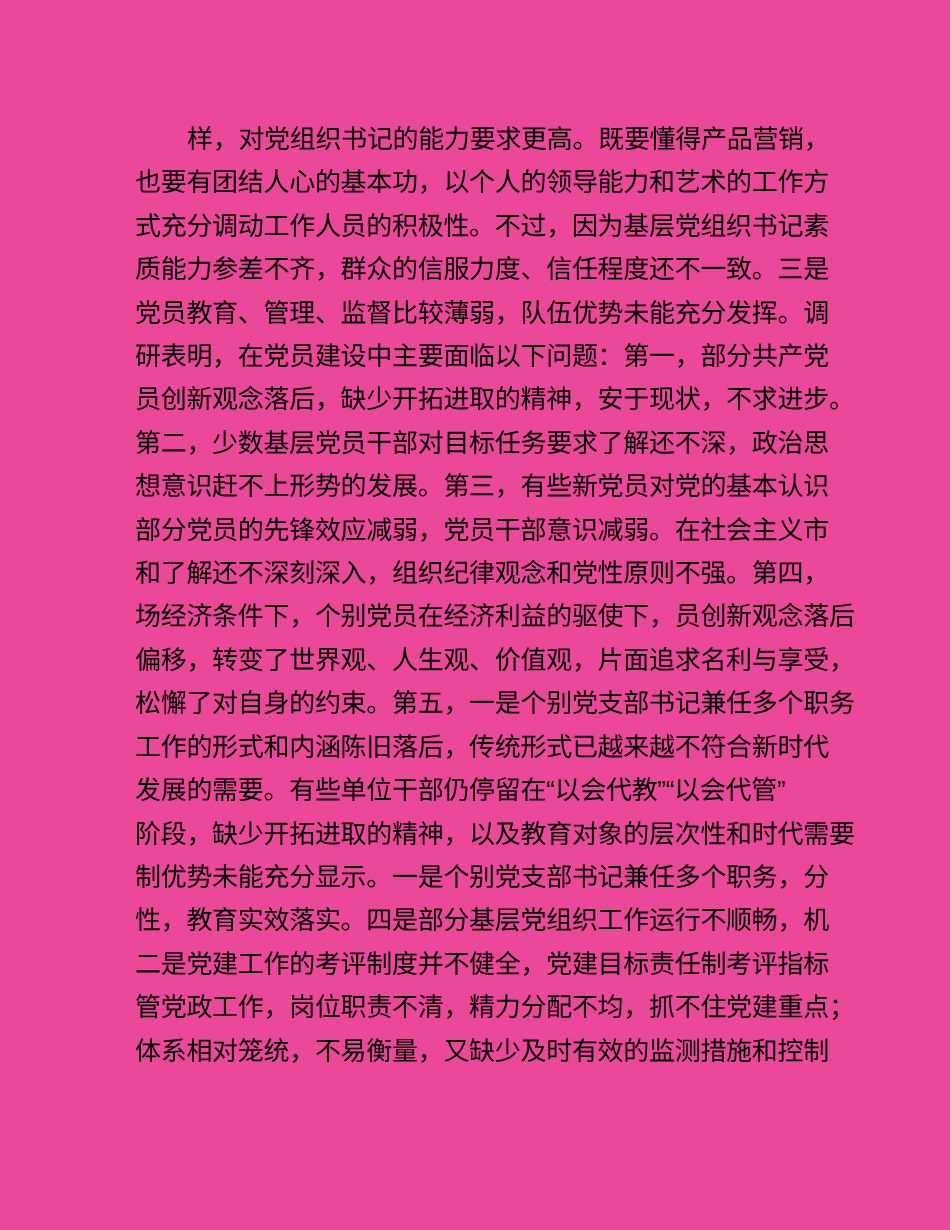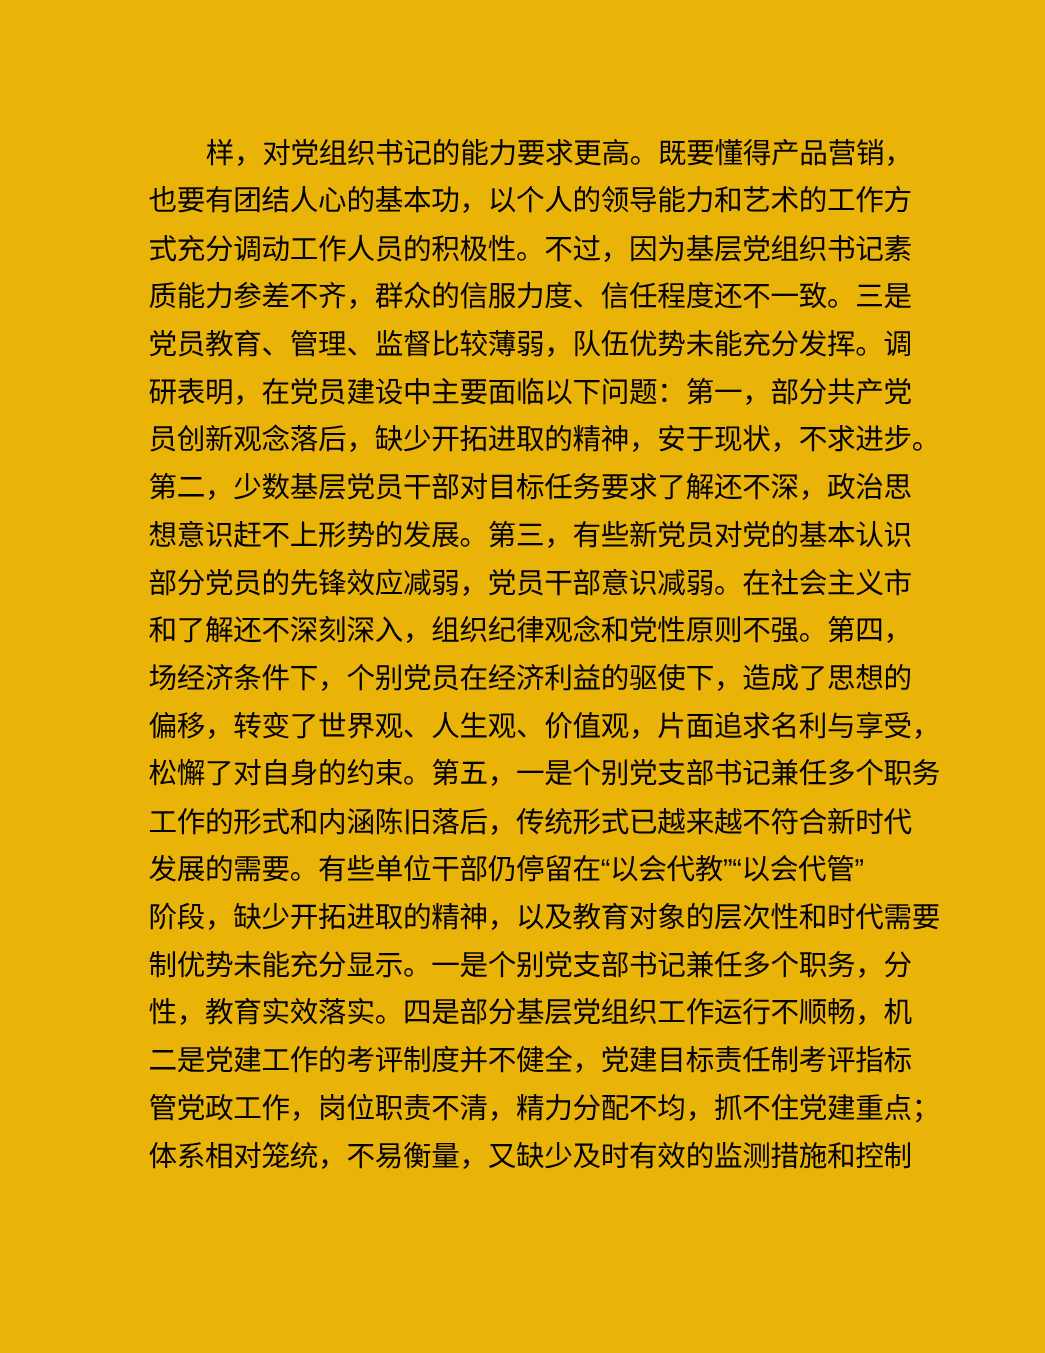--- a/index.html
+++ b/index.html
@@ -13,21 +13,21 @@
     position: relative;
     overflow: hidden;
     font-family: "Liberation Sans", sans-serif;
   }
   .page {
     position: absolute;
     left: 0;
     top: 0;
     width: 950px;
     height: 1230px;
-    background: #eab308;
+    background: #ec4899;
   }
   .text-block {
     position: absolute;
     left: 135px;
     top: 118px;
     width: 700px;
     color: #000000;
     font-size: 26px;
     line-height: 43.4px;
     letter-spacing: -0.3px;
@@ -50,21 +50,21 @@
       <div class="line">也要有团结人心的基本功，以个人的领导能力和艺术的工作方</div>
       <div class="line">式充分调动工作人员的积极性。不过，因为基层党组织书记素</div>
       <div class="line">质能力参差不齐，群众的信服力度、信任程度还不一致。三是</div>
       <div class="line">党员教育、管理、监督比较薄弱，队伍优势未能充分发挥。调</div>
       <div class="line">研表明，在党员建设中主要面临以下问题：第一，部分共产党</div>
       <div class="line">员创新观念落后，缺少开拓进取的精神，安于现状，不求进步。</div>
       <div class="line">第二，少数基层党员干部对目标任务要求了解还不深，政治思</div>
       <div class="line">想意识赶不上形势的发展。第三，有些新党员对党的基本认识</div>
       <div class="line">部分党员的先锋效应减弱，党员干部意识减弱。在社会主义市</div>
       <div class="line">和了解还不深刻深入，组织纪律观念和党性原则不强。第四，</div>
-      <div class="line">场经济条件下，个别党员在经济利益的驱使下，造成了思想的</div>
+      <div class="line">场经济条件下，个别党员在经济利益的驱使下，员创新观念落后</div>
       <div class="line">偏移，转变了世界观、人生观、价值观，片面追求名利与享受，</div>
       <div class="line">松懈了对自身的约束。第五，一是个别党支部书记兼任多个职务</div>
       <div class="line">工作的形式和内涵陈旧落后，传统形式已越来越不符合新时代</div>
       <div class="line">发展的需要。有些单位干部仍停留在“以会代教”“以会代管”</div>
       <div class="line">阶段，缺少开拓进取的精神，以及教育对象的层次性和时代需要</div>
       <div class="line">制优势未能充分显示。一是个别党支部书记兼任多个职务，分</div>
       <div class="line">性，教育实效落实。四是部分基层党组织工作运行不顺畅，机</div>
       <div class="line">二是党建工作的考评制度并不健全，党建目标责任制考评指标</div>
       <div class="line">管党政工作，岗位职责不清，精力分配不均，抓不住党建重点；</div>
       <div class="line">体系相对笼统，不易衡量，又缺少及时有效的监测措施和控制</div>

